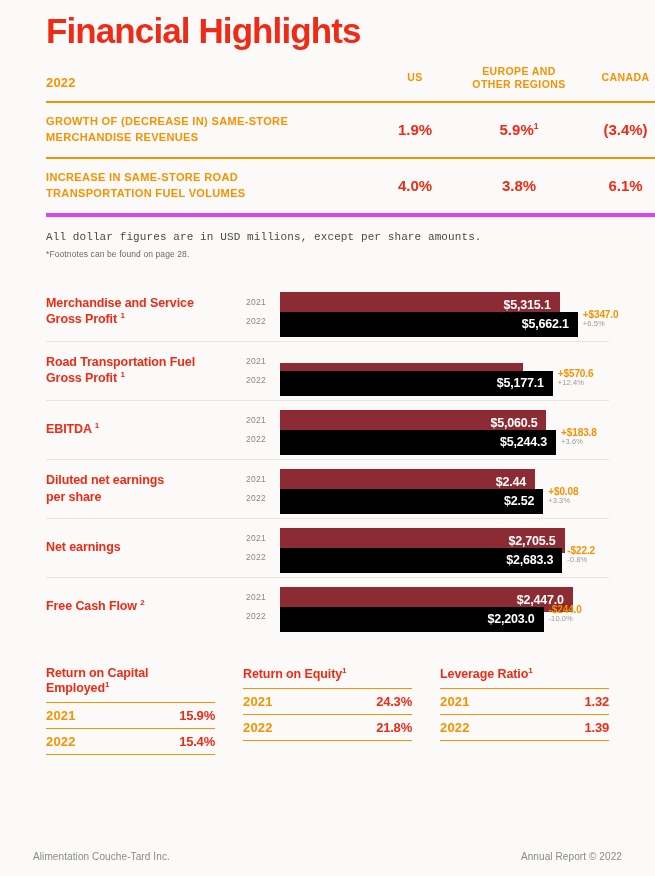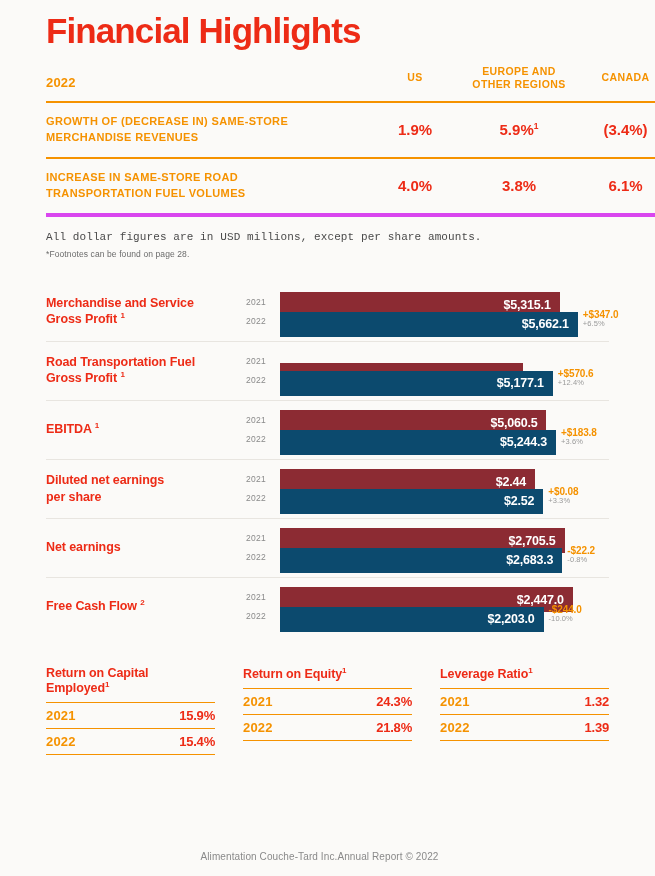--- a/index.html
+++ b/index.html
@@ -153,21 +153,21 @@
     align-items: center;
     justify-content: flex-end;
     padding-right: 9px;
     color: #ffffff;
     font-size: 12.5px;
     font-weight: bold;
     letter-spacing: -0.2px;
     white-space: nowrap;
   }
   .bar.y2021 { background: #8C2B33; }
-  .bar.y2022 { background: #0c4a6e; }
+  .bar.y2022 { background: #000000; }
   .delta {
     position: absolute;
     left: 0;
     top: -3px;
     padding-left: 5px;
     white-space: nowrap;
   }
   .delta-amt {
     font-size: 10px;
     font-weight: bold;
@@ -209,25 +209,25 @@
     padding: 5px 0;
     font-size: 13px;
     font-weight: bold;
   }
   .ratio-year { color: #F59200; text-align: left; letter-spacing: 0.2px;}
   .ratio-val { color: #ED2B16; text-align: right; letter-spacing: -0.2px;}
 
   
   .footer {
     position: absolute;
-    left: 17px;
+    left: 33px;
     right: 33px;
     bottom: 14px;
     display: flex;
-    justify-content: center;
+    justify-content: space-between;
     font-size: 10px;
     color: #8a8a8a;
     letter-spacing: 0.1px;
   }
 </style>
 </head>
 <body>
 
 <div class="page">
 

